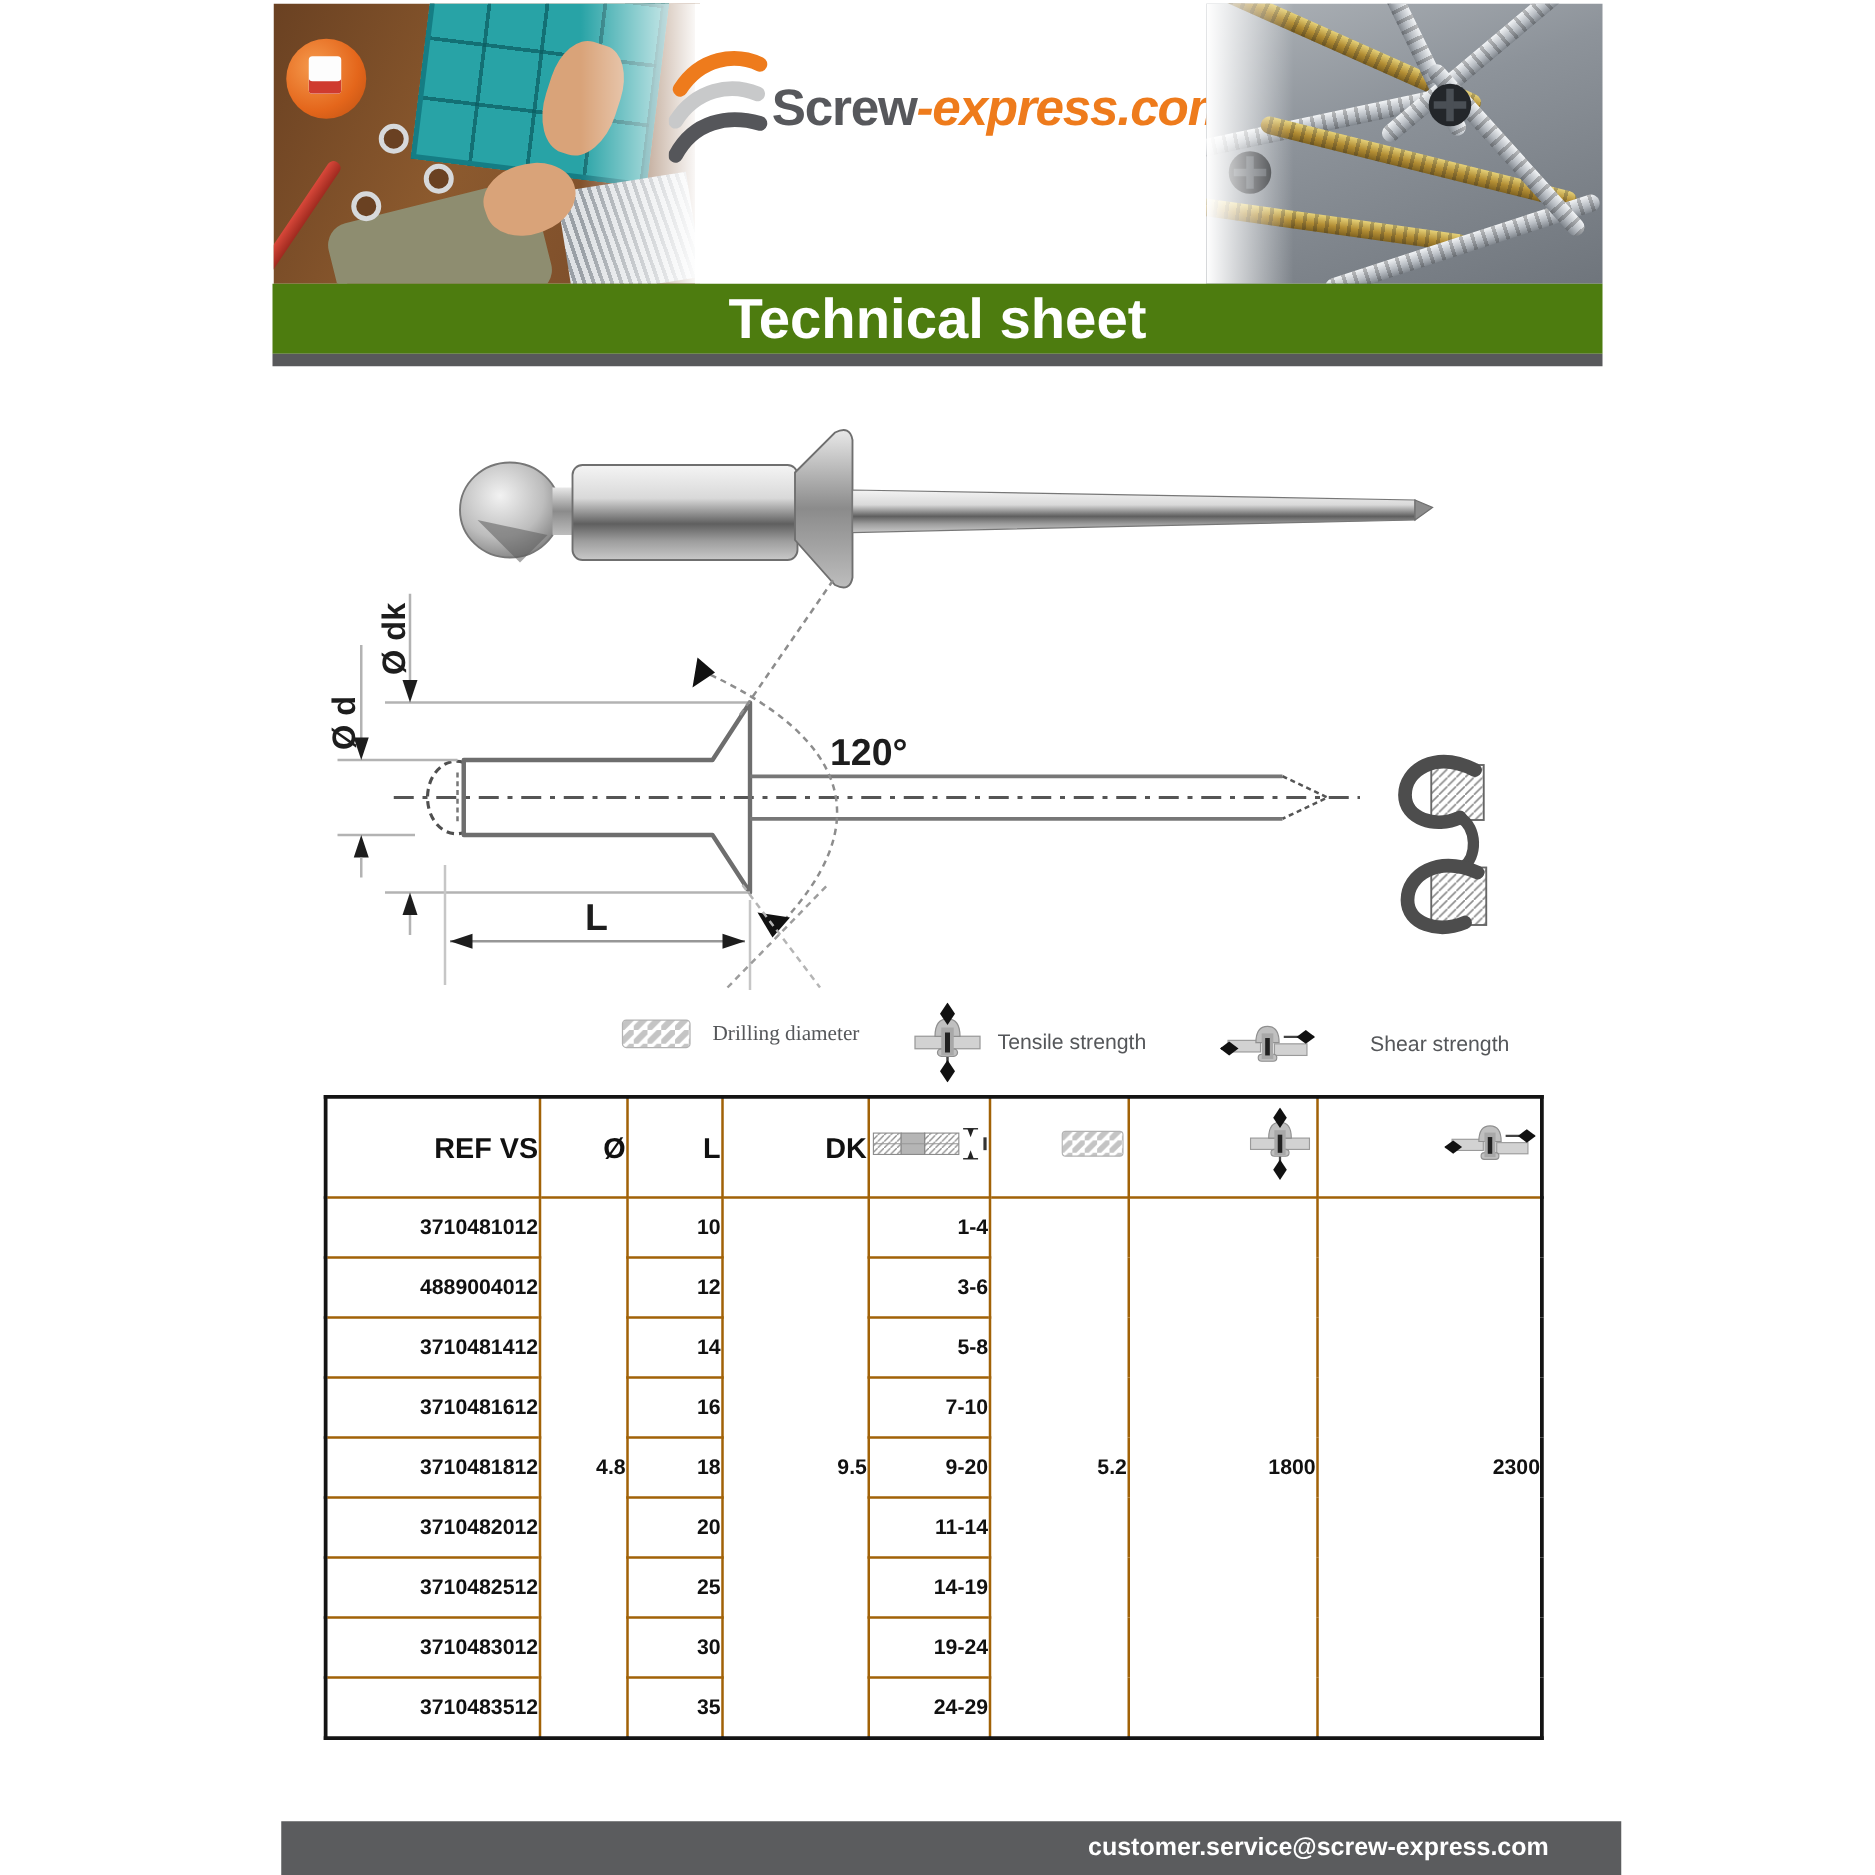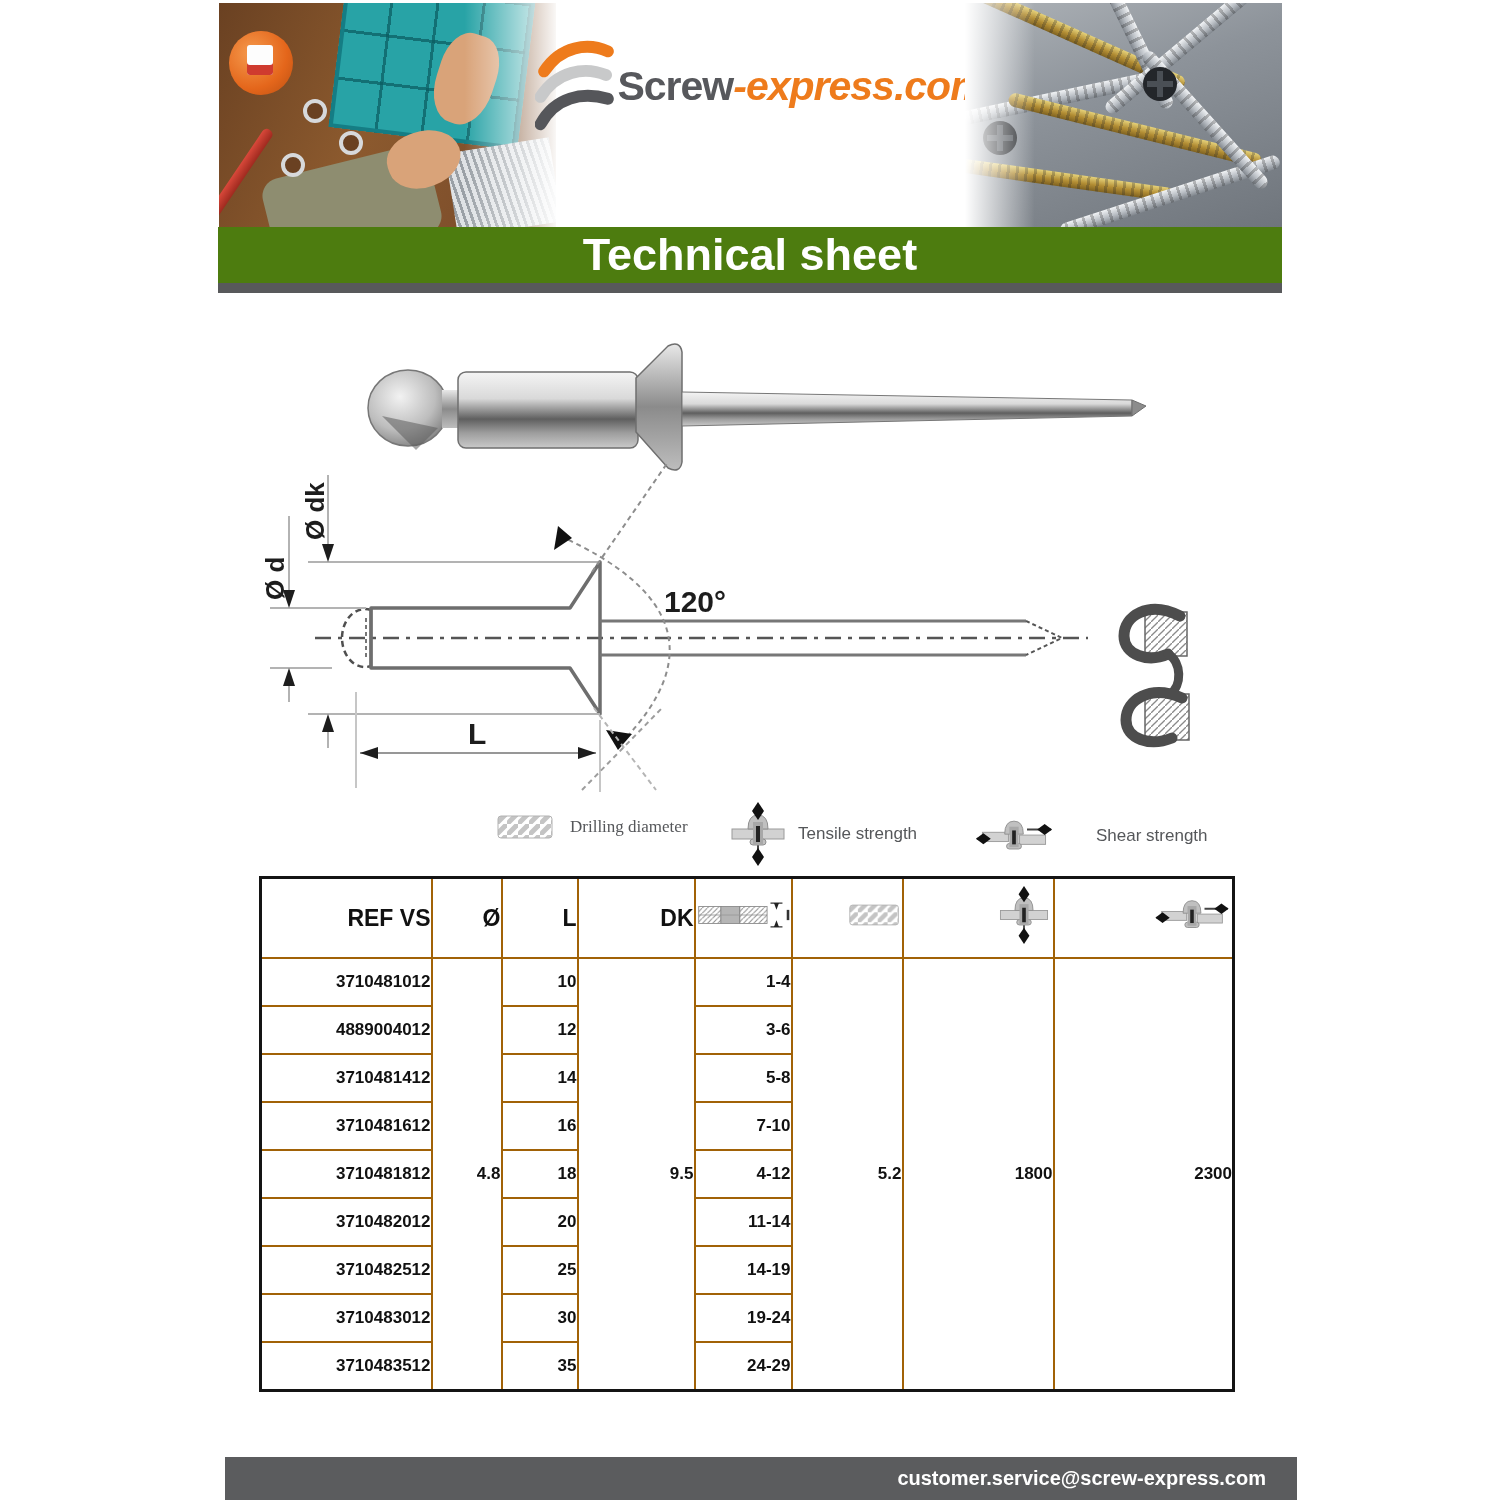--- a/index.html
+++ b/index.html
@@ -69,21 +69,21 @@
   
   .spec-table{position:absolute;left:259px;top:876px;border-collapse:collapse;table-layout:fixed;
       border:3px solid #141414;}
   .spec-table th,.spec-table td{border:2px solid #a16207;text-align:right;vertical-align:middle;
       color:#111;font-weight:bold;padding:0;}
   .spec-table th{height:78px;font-size:23px;}
   .spec-table td{height:46px;font-size:17px;}
 
   
   .footer{position:absolute;left:225px;top:1457px;width:1072px;height:43px;background:#5b5c5e;}
-  .footer-email{display:block;line-height:43px;text-align:right;padding-right:31px;
+  .footer-email{display:block;line-height:43px;text-align:right;padding-right:58px;
       color:#fff;font-size:20px;font-weight:bold;}
 </style>
 </head>
 <body>
 
 <div class="photo photo-left">
   <div class="toolbox"></div>
   <div class="tape">
       <div class="tape-face"></div>
     </div>
@@ -351,21 +351,21 @@
     <td>5-8</td>
   </tr>
   <tr>
     <td>3710481612</td>
     <td>16</td>
     <td>7-10</td>
   </tr>
   <tr>
     <td>3710481812</td>
     <td>18</td>
-    <td>4-12</td>
+    <td>9-20</td>
   </tr>
   <tr>
     <td>3710482012</td>
     <td>20</td>
     <td>11-14</td>
   </tr>
   <tr>
     <td>3710482512</td>
     <td>25</td>
     <td>14-19</td>

